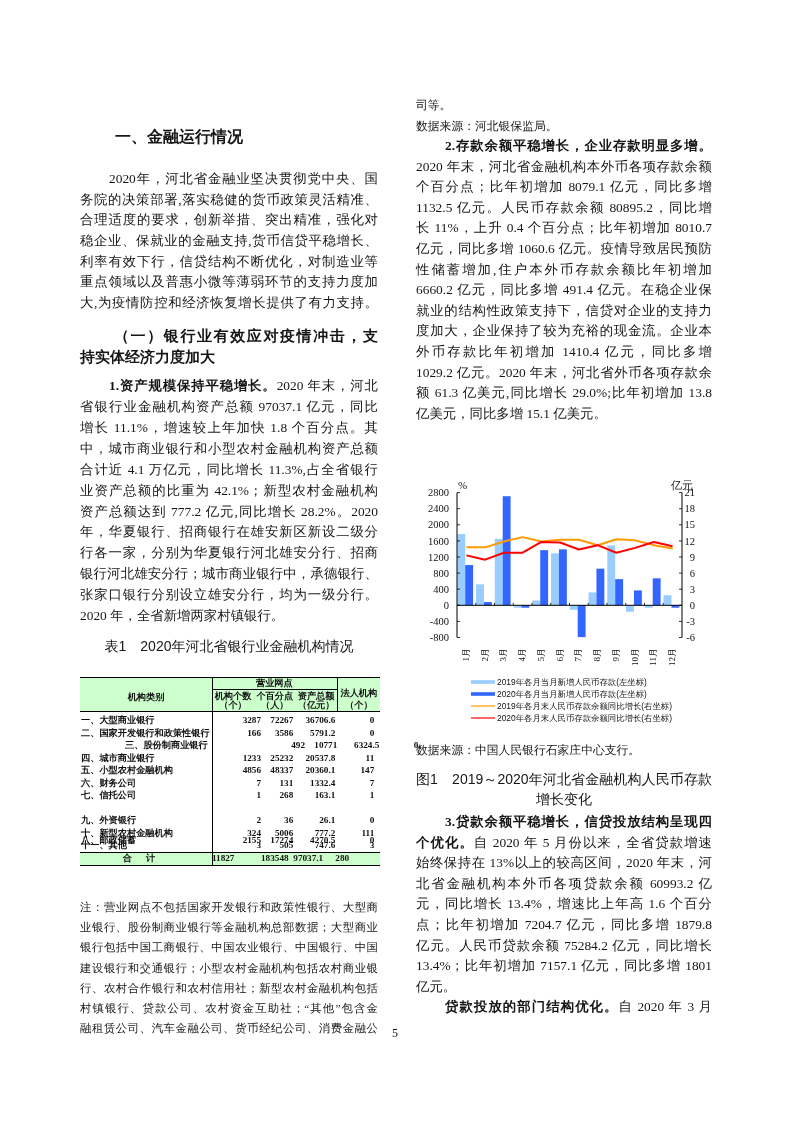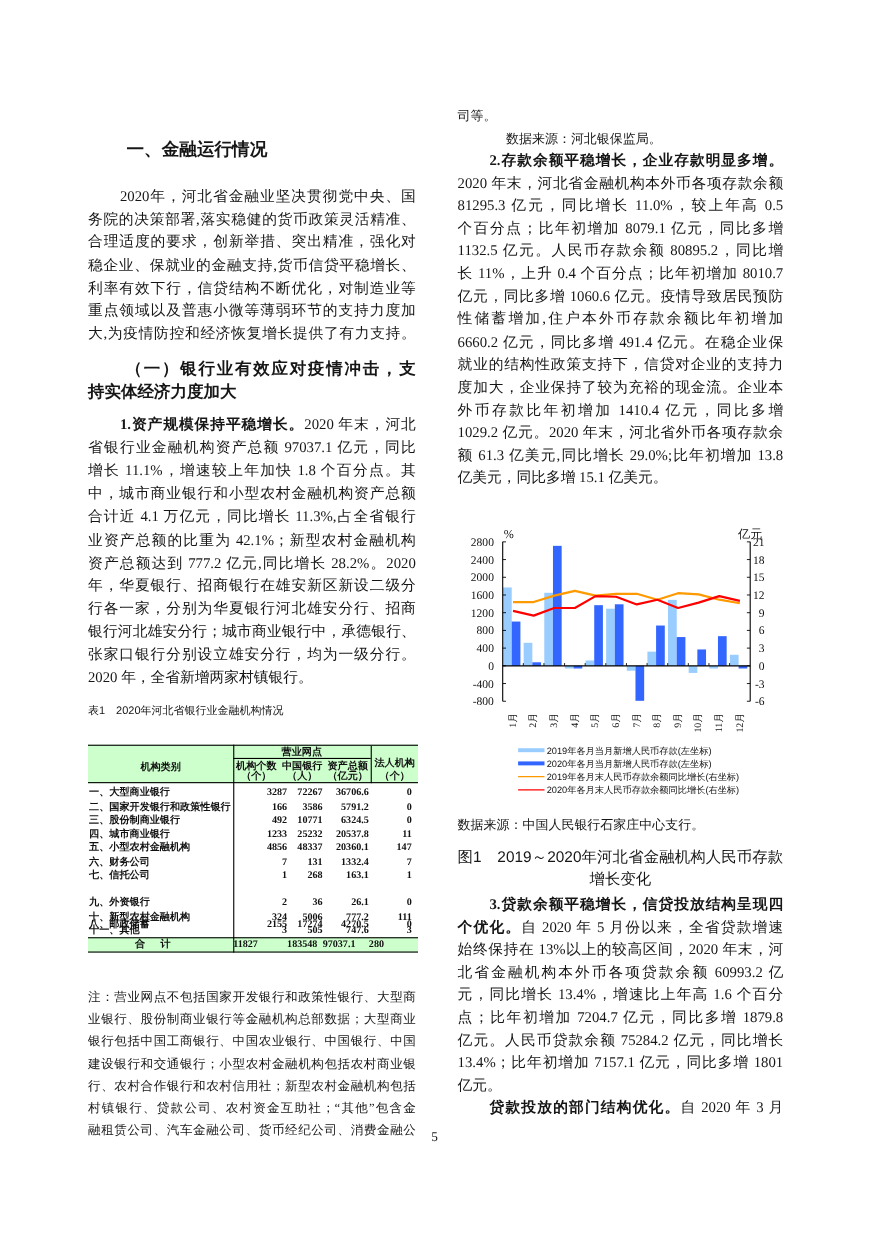--- a/index.html
+++ b/index.html
@@ -13,21 +13,21 @@
     text-align: justify; text-align-last: justify;
   }
   .ln.last { text-align-last: left; }
   .ln.ind { padding-left: 29px; }
   .ln b { font-weight: bold; }
   .sans { font-family: "Liberation Sans", "DejaVu Sans", sans-serif; }
 
   .section-title { font-size: 16px; font-weight: bold; line-height: 22px; padding-left: 35px; }
   .subhead .ln { font-size: 15px; font-weight: bold; font-family: "Liberation Sans", "DejaVu Sans", sans-serif; }
   .subhead .ln.ind { padding-left: 34px; }
-  .caption { font-size: 10px; line-height: 21px; }
+  .caption { font-size: 14px; line-height: 21px; text-align: center; }
   .note .ln { font-size: 11.4px; }
   .small { font-size: 11.8px; line-height: 20px; }
   .figcap .ln { font-size: 14px; font-family: "Liberation Sans", "DejaVu Sans", sans-serif; }
   .figcap .ln.center { text-align: left; text-align-last: center; }
   .pagenum { font-size: 12px; line-height: 20px; text-align: center; }
 
   
   .tbl { position: absolute; left: 80px; top: 677px; width: 300px; height: 190px;
          font-size: 9.2px; font-weight: bold; color: #111; }
   .thead { position: absolute; left: 0; top: 0; width: 300px; height: 35px; background: #ccffcc;
@@ -96,21 +96,21 @@
 
   <div class="tbl">
     <div class="thead">
       <div class="th th-cat">机构类别</div>
       <div class="th th-group">营业网点</div>
       <div class="th th-sub" style="left:132px; width:42px;">
         <span>机构个数</span>
         <span>（个）</span>
       </div>
       <div class="th th-sub" style="left:174px; width:41.5px;">
-        <span>中国银行</span>
+        <span>个百分点</span>
         <span>（人）</span>
       </div>
       <div class="th th-sub" style="left:215.5px; width:41.2px;">
         <span>资产总额</span>
         <span>（亿元）</span>
       </div>
       <div class="th th-legal">
         <span>法人机构</span>
         <span>（个）</span>
       </div>
@@ -123,21 +123,21 @@
       <span class="num">36706.6</span>
       <span class="num">0</span>
     </div>
     <div class="trow" style="top:49.5px;">
       <span class="c0">二、国家开发银行和政策性银行</span>
       <span class="num">166</span>
       <span class="num">3586</span>
       <span class="num">5791.2</span>
       <span class="num">0</span>
     </div>
-    <div class="trow" style="top:62px;">
+    <div class="trow" style="top:62px;margin-left:44px;">
       <span class="c0">三、股份制商业银行</span>
       <span class="num">492</span>
       <span class="num">10771</span>
       <span class="num">6324.5</span>
       <span class="num">0</span>
     </div>
     <div class="trow" style="top:74.5px;">
       <span class="c0">四、城市商业银行</span>
       <span class="num">1233</span>
       <span class="num">25232</span>
@@ -209,26 +209,25 @@
     <div class="ln">注：营业网点不包括国家开发银行和政策性银行、大型商</div>
     <div class="ln">业银行、股份制商业银行等金融机构总部数据；大型商业</div>
     <div class="ln">银行包括中国工商银行、中国农业银行、中国银行、中国</div>
     <div class="ln">建设银行和交通银行；小型农村金融机构包括农村商业银</div>
     <div class="ln">行、农村合作银行和农村信用社；新型农村金融机构包括</div>
     <div class="ln">村镇银行、贷款公司、农村资金互助社；“其他”包含金</div>
     <div class="ln">融租赁公司、汽车金融公司、货币经纪公司、消费金融公</div>
   </div>
 
   <div class="blk small" style="left:416px; top:95px; width:296px;">司等。</div>
-  <div class="blk small" style="left:416px; top:115.7px; width:296px;margin-left:44px;">数据来源：河北银保监局。</div>
+  <div class="blk small" style="left:416px; top:115.7px; width:296px;">数据来源：河北银保监局。</div>
 
   <div class="blk" style="left:416px; top:136px; width:296px; --lh:20.6px;">
     <div class="ln ind"><b>2.存款余额平稳增长，企业存款明显多增。</b><span></span></div>
     <div class="ln">2020 年末，河北省金融机构本外币各项存款余额</div>
-    <div class="ln">81295.3 亿元，同比增长 11.0%，较上年高 0.5</div>
     <div class="ln">个百分点；比年初增加 8079.1 亿元，同比多增</div>
     <div class="ln">1132.5 亿元。人民币存款余额 80895.2，同比增</div>
     <div class="ln">长 11%，上升 0.4 个百分点；比年初增加 8010.7</div>
     <div class="ln">亿元，同比多增 1060.6 亿元。疫情导致居民预防</div>
     <div class="ln">性储蓄增加,住户本外币存款余额比年初增加</div>
     <div class="ln">6660.2 亿元，同比多增 491.4 亿元。在稳企业保</div>
     <div class="ln">就业的结构性政策支持下，信贷对企业的支持力</div>
     <div class="ln">度加大，企业保持了较为充裕的现金流。企业本</div>
     <div class="ln">外币存款比年初增加 1410.4 亿元，同比多增</div>
     <div class="ln">1029.2 亿元。2020 年末，河北省外币各项存款余</div>

